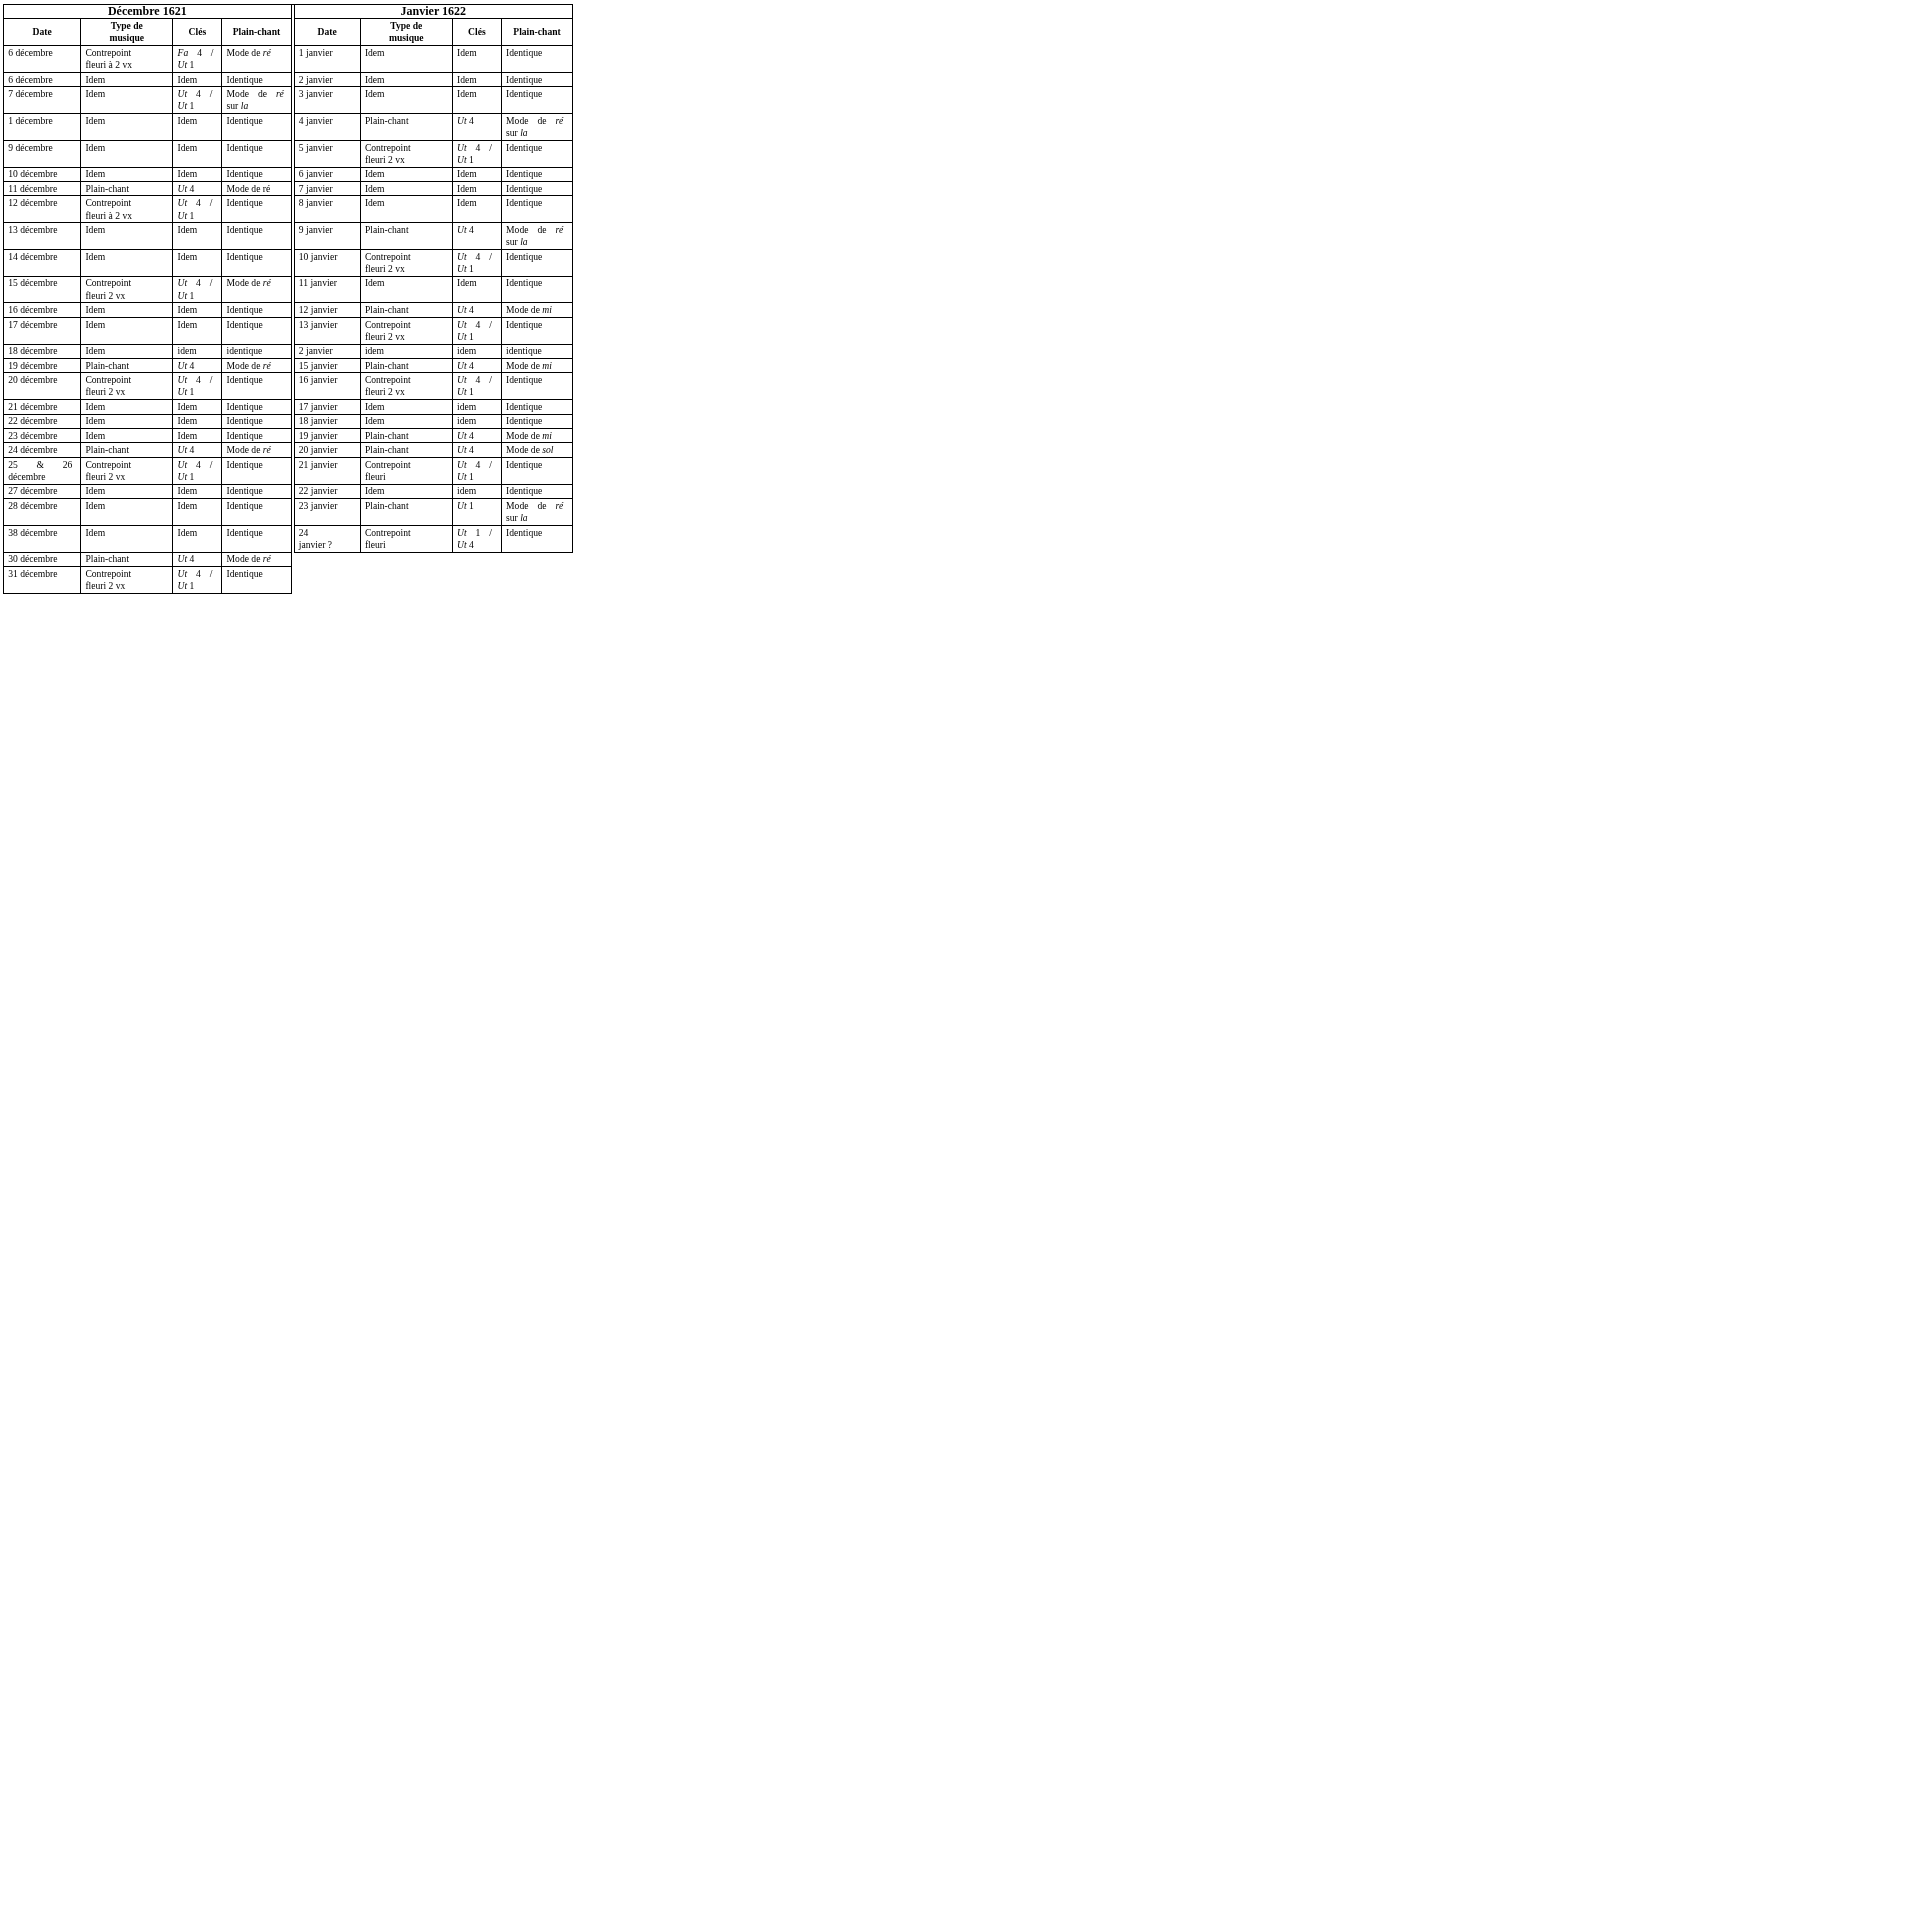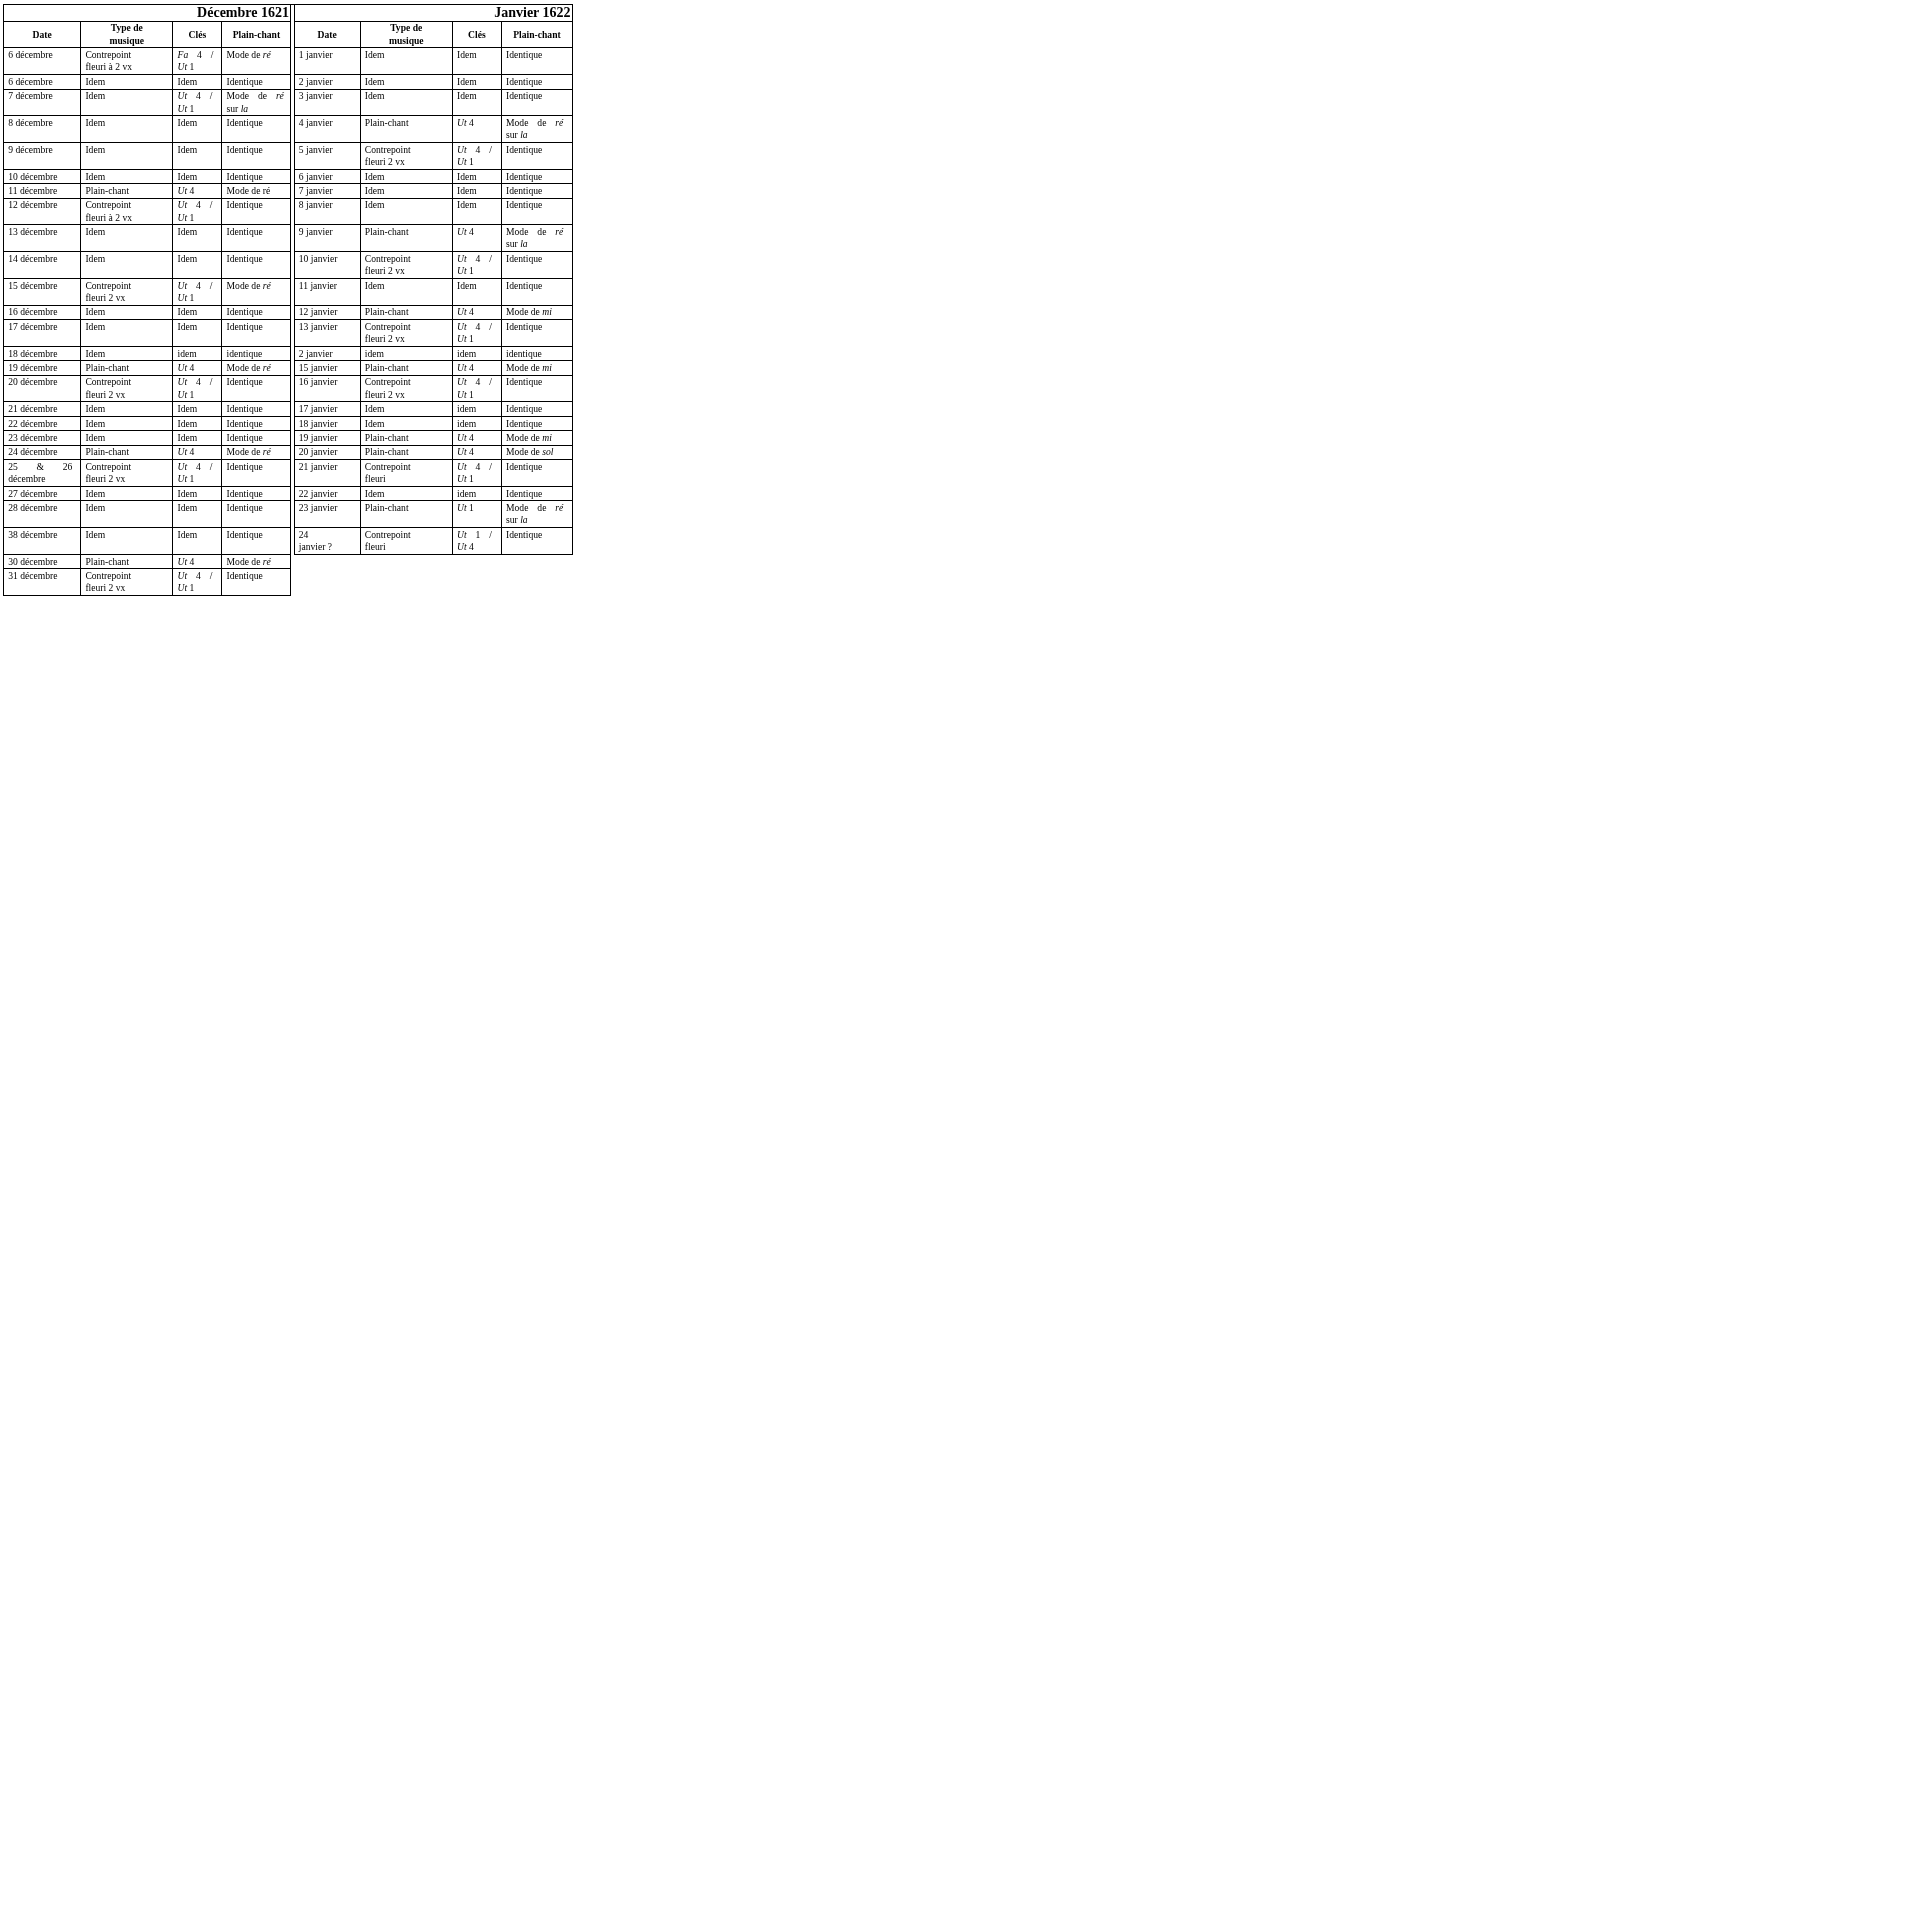--- a/index.html
+++ b/index.html
@@ -28,24 +28,24 @@
     line-height: 1.28;
     padding: 0.8px 3.1px 0.4px 4.2px;
     overflow: hidden;
     word-wrap: break-word;
   }
   
   .ol { border-left-width: 1.2px; }
   .or { border-right-width: 1.2px; margin-left: 20px; }
   
   th.title {
-    text-align: right;
+    text-align: center;
     vertical-align: middle;
     font-weight: bold;
-    font-size: 14px;
+    font-size: 12px;
     height: 13px;
     padding: 0.4px 1.5px;
     border-bottom-width: 1.5px;
     line-height: 1.1;
   }
   
   tr.head-row th {
     text-align: center;
     vertical-align: middle;
     font-weight: bold;
@@ -133,21 +133,21 @@
           <td>Idem</td>
           <td><span class="jl"><i>Ut</i> 4 /</span><br><i>Ut</i> 1</td>
           <td><span class="jl">Mode de <i>ré</i></span><br>sur <i>la</i></td>
           <td class="sp"></td>
           <td>3 janvier</td>
           <td>Idem</td>
           <td>Idem</td>
           <td class="or">Identique</td>
         </tr>
         <tr>
-          <td class="ol">8 décembre</td>
+          <td class="ol">1 décembre</td>
           <td>Idem</td>
           <td>Idem</td>
           <td>Identique</td>
           <td class="sp"></td>
           <td>4 janvier</td>
           <td>Plain-chant</td>
           <td><i>Ut</i> 4</td>
           <td class="or"><span class="jl">Mode de <i>ré</i></span><br>sur <i>la</i></td>
         </tr>
         <tr>

